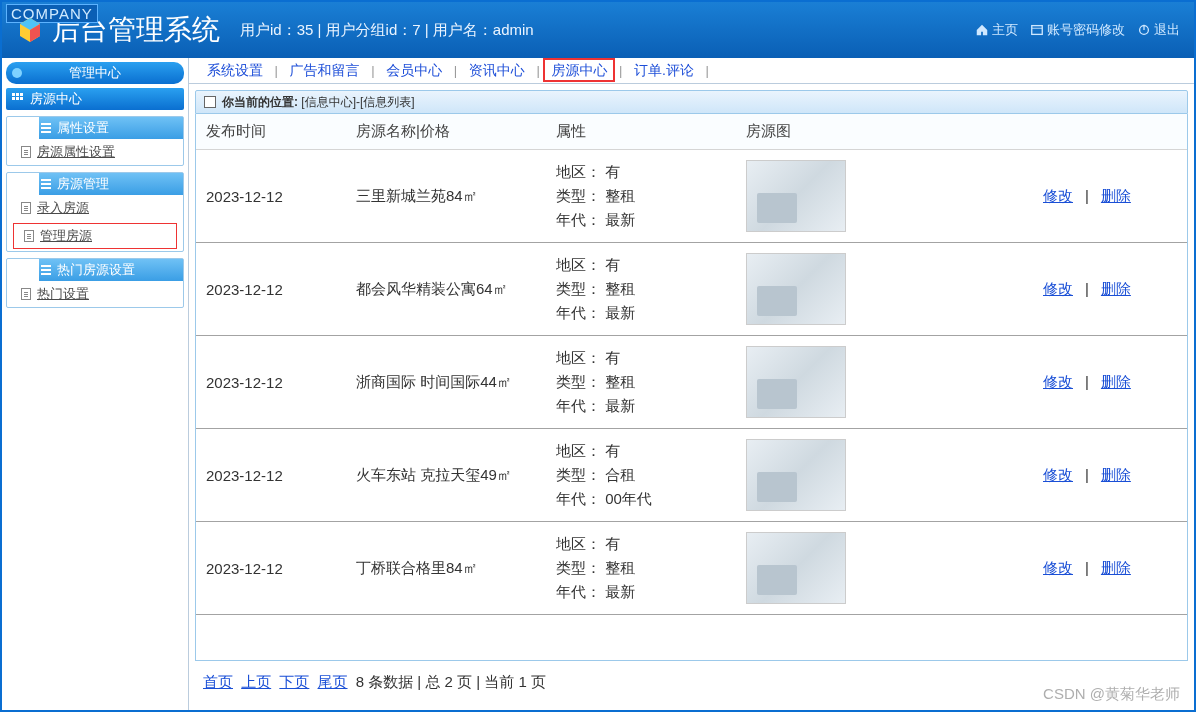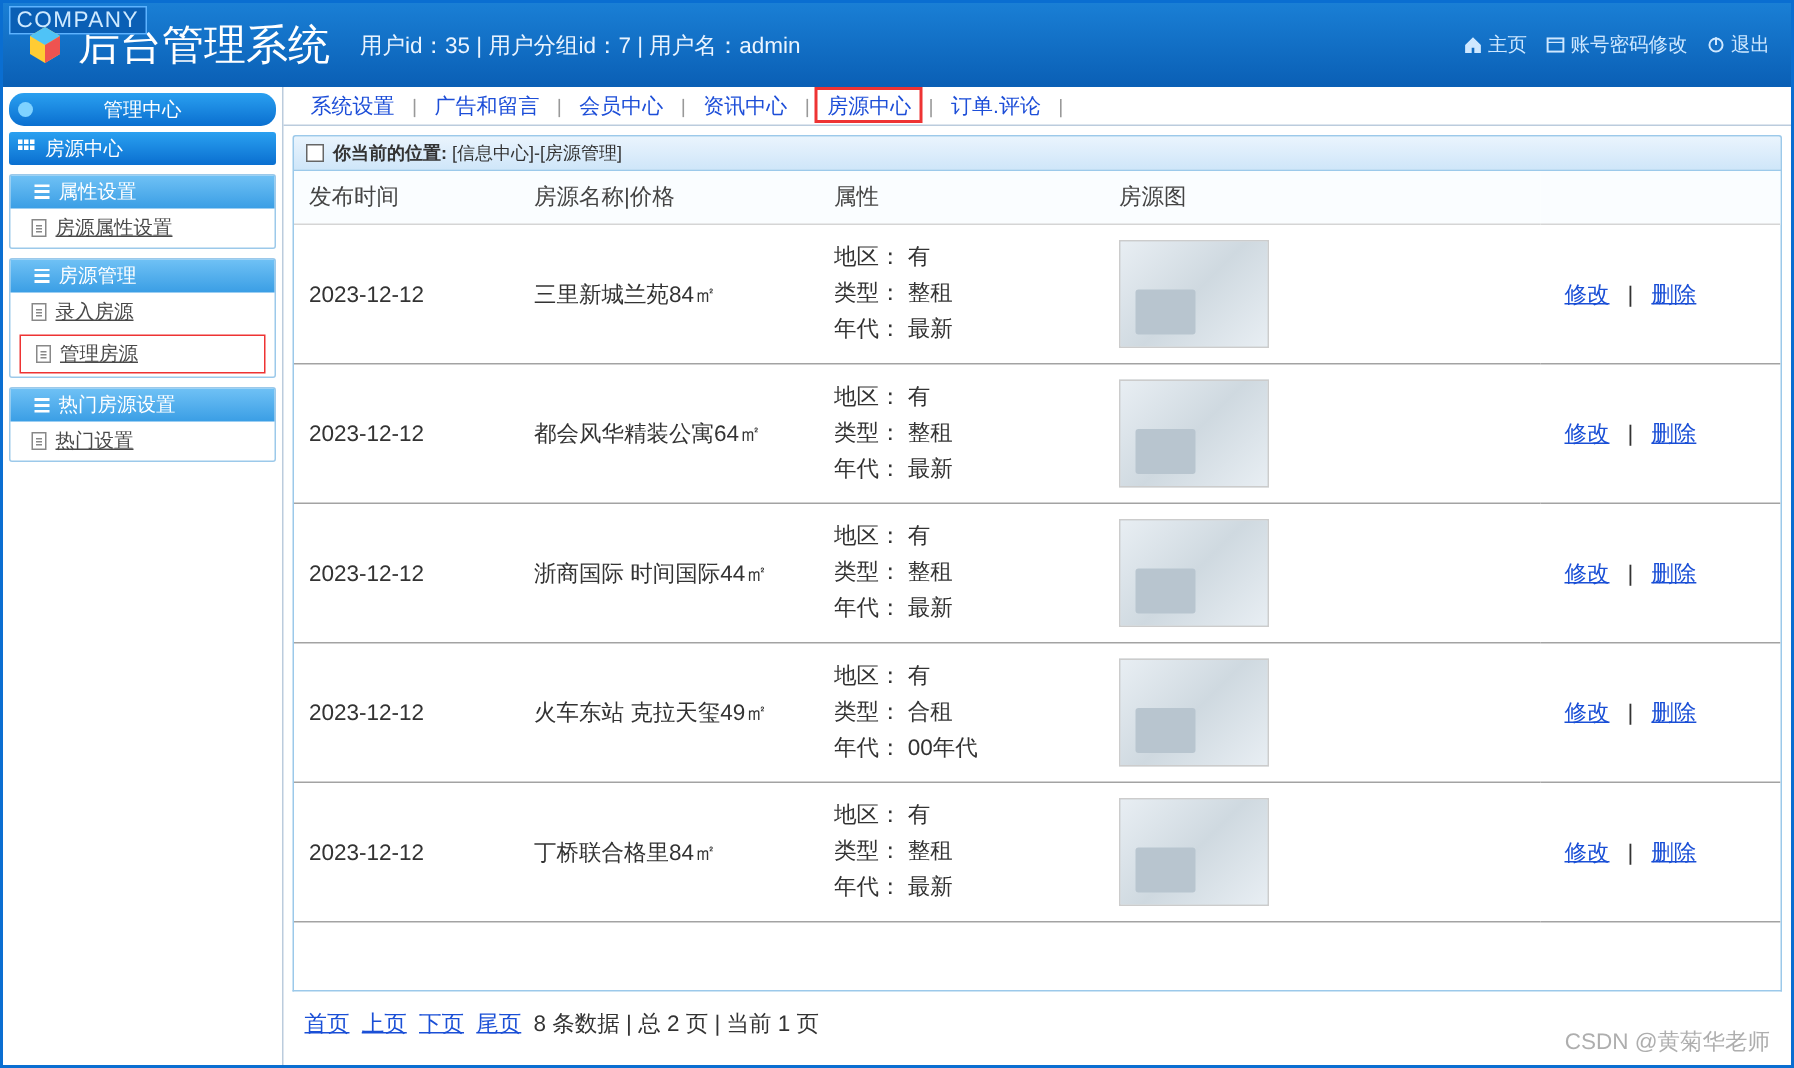--- a/index.html
+++ b/index.html
@@ -21,21 +21,21 @@
 .sidebar { width: 187px; border-right: 1px solid #bcd; padding: 4px; }
 .side-pill { background: linear-gradient(#2aa0f0,#0a6fd0); color: #fff; border-radius: 10px; height: 22px; display: flex; align-items: center; justify-content: center; font-size: 13px; margin-bottom: 4px; position: relative; }
 .side-pill::before { content:""; width:10px; height:10px; border-radius:50%; background:#7fd2ff; position:absolute; left:6px; }
 .side-header { background: linear-gradient(#2aa0f0,#0a6fd0); color:#fff; height:22px; display:flex; align-items:center; padding:0 6px; font-size:13px; border-radius:2px; }
 .side-header .grid-ico { width:12px; height:12px; margin-right:6px; display:inline-block; background:
   linear-gradient(#fff,#fff), linear-gradient(#fff,#fff), linear-gradient(#fff,#fff),
   linear-gradient(#fff,#fff), linear-gradient(#fff,#fff), linear-gradient(#fff,#fff);
   background-size:3px 3px; background-repeat:no-repeat;
   background-position: 0 0, 4px 0, 8px 0, 0 4px, 4px 4px, 8px 4px; }
 .side-group { border:1px solid #9cc9ea; margin-top:6px; border-radius:2px; }
-.side-group-head { background: linear-gradient(#6fc1f5,#3a9ee5); color:#fff; height:22px; display:flex; align-items:center; padding:0 16px; font-size:13px; }
+.side-group-head { background: linear-gradient(#6fc1f5,#3a9ee5); color:#fff; height:22px; display:flex; align-items:center; padding:0 2px; font-size:13px;margin-left:32px; }
 .side-group-head .bar-ico { width:10px; height:10px; margin-right:6px; background: repeating-linear-gradient(#fff,#fff 2px,transparent 2px,transparent 4px); }
 .side-item { display:flex; align-items:center; padding:4px 8px 4px 14px; color:#4a4a4a; text-decoration:underline; cursor:pointer; font-size:13px; }
 .side-item .doc-ico { width:10px; height:12px; border:1px solid #888; margin-right:6px; background:#fff; position:relative; }
 .side-item .doc-ico::after { content:""; position:absolute; left:2px; right:2px; top:3px; height:1px; background:#888; box-shadow:0 2px #888, 0 4px #888; }
 .side-item.highlight { border:1px solid #e33; margin:2px 6px; padding:3px 8px 3px 10px; }
 
 .main { flex:1; display:flex; flex-direction:column; min-width:0; }
 .topnav { height:26px; border-bottom:1px solid #bcd; display:flex; align-items:center; padding:0 10px; gap:4px; }
 .topnav a { color:#1d4ed8; text-decoration:none; padding:0 8px; font-size:14px; }
 .topnav .sep { color:#999; }
@@ -152,21 +152,21 @@
     </div>
 
     <div class="main">
       <div class="topnav">
             <span id="topnav-items"><a href="#">系统设置</a><span class="sep"> | </span><a href="#">广告和留言</a><span class="sep"> | </span><a href="#">会员中心</a><span class="sep"> | </span><a href="#">资讯中心</a><span class="sep"> | </span><a href="#" class="highlight">房源中心</a><span class="sep"> | </span><a href="#">订单.评论</a><span class="sep"> | </span></span>
           </div>
       <div class="content">
         <div class="breadcrumb-bar">
           <span class="doc-ico2"></span>
           <b>你当前的位置:</b>&nbsp;
-          <span>[信息中心]-[房源管理]</span>
+          <span>[信息中心]-[信息列表]</span>
         </div>
         <div class="table-wrap">
           <table>
             <thead>
                   <tr>
               <th style="width:150px">发布时间</th>
               <th style="width:200px">房源名称|价格</th>
               <th style="width:190px">属性</th>
               <th>房源图</th>
               <th style="width:160px"></th>

